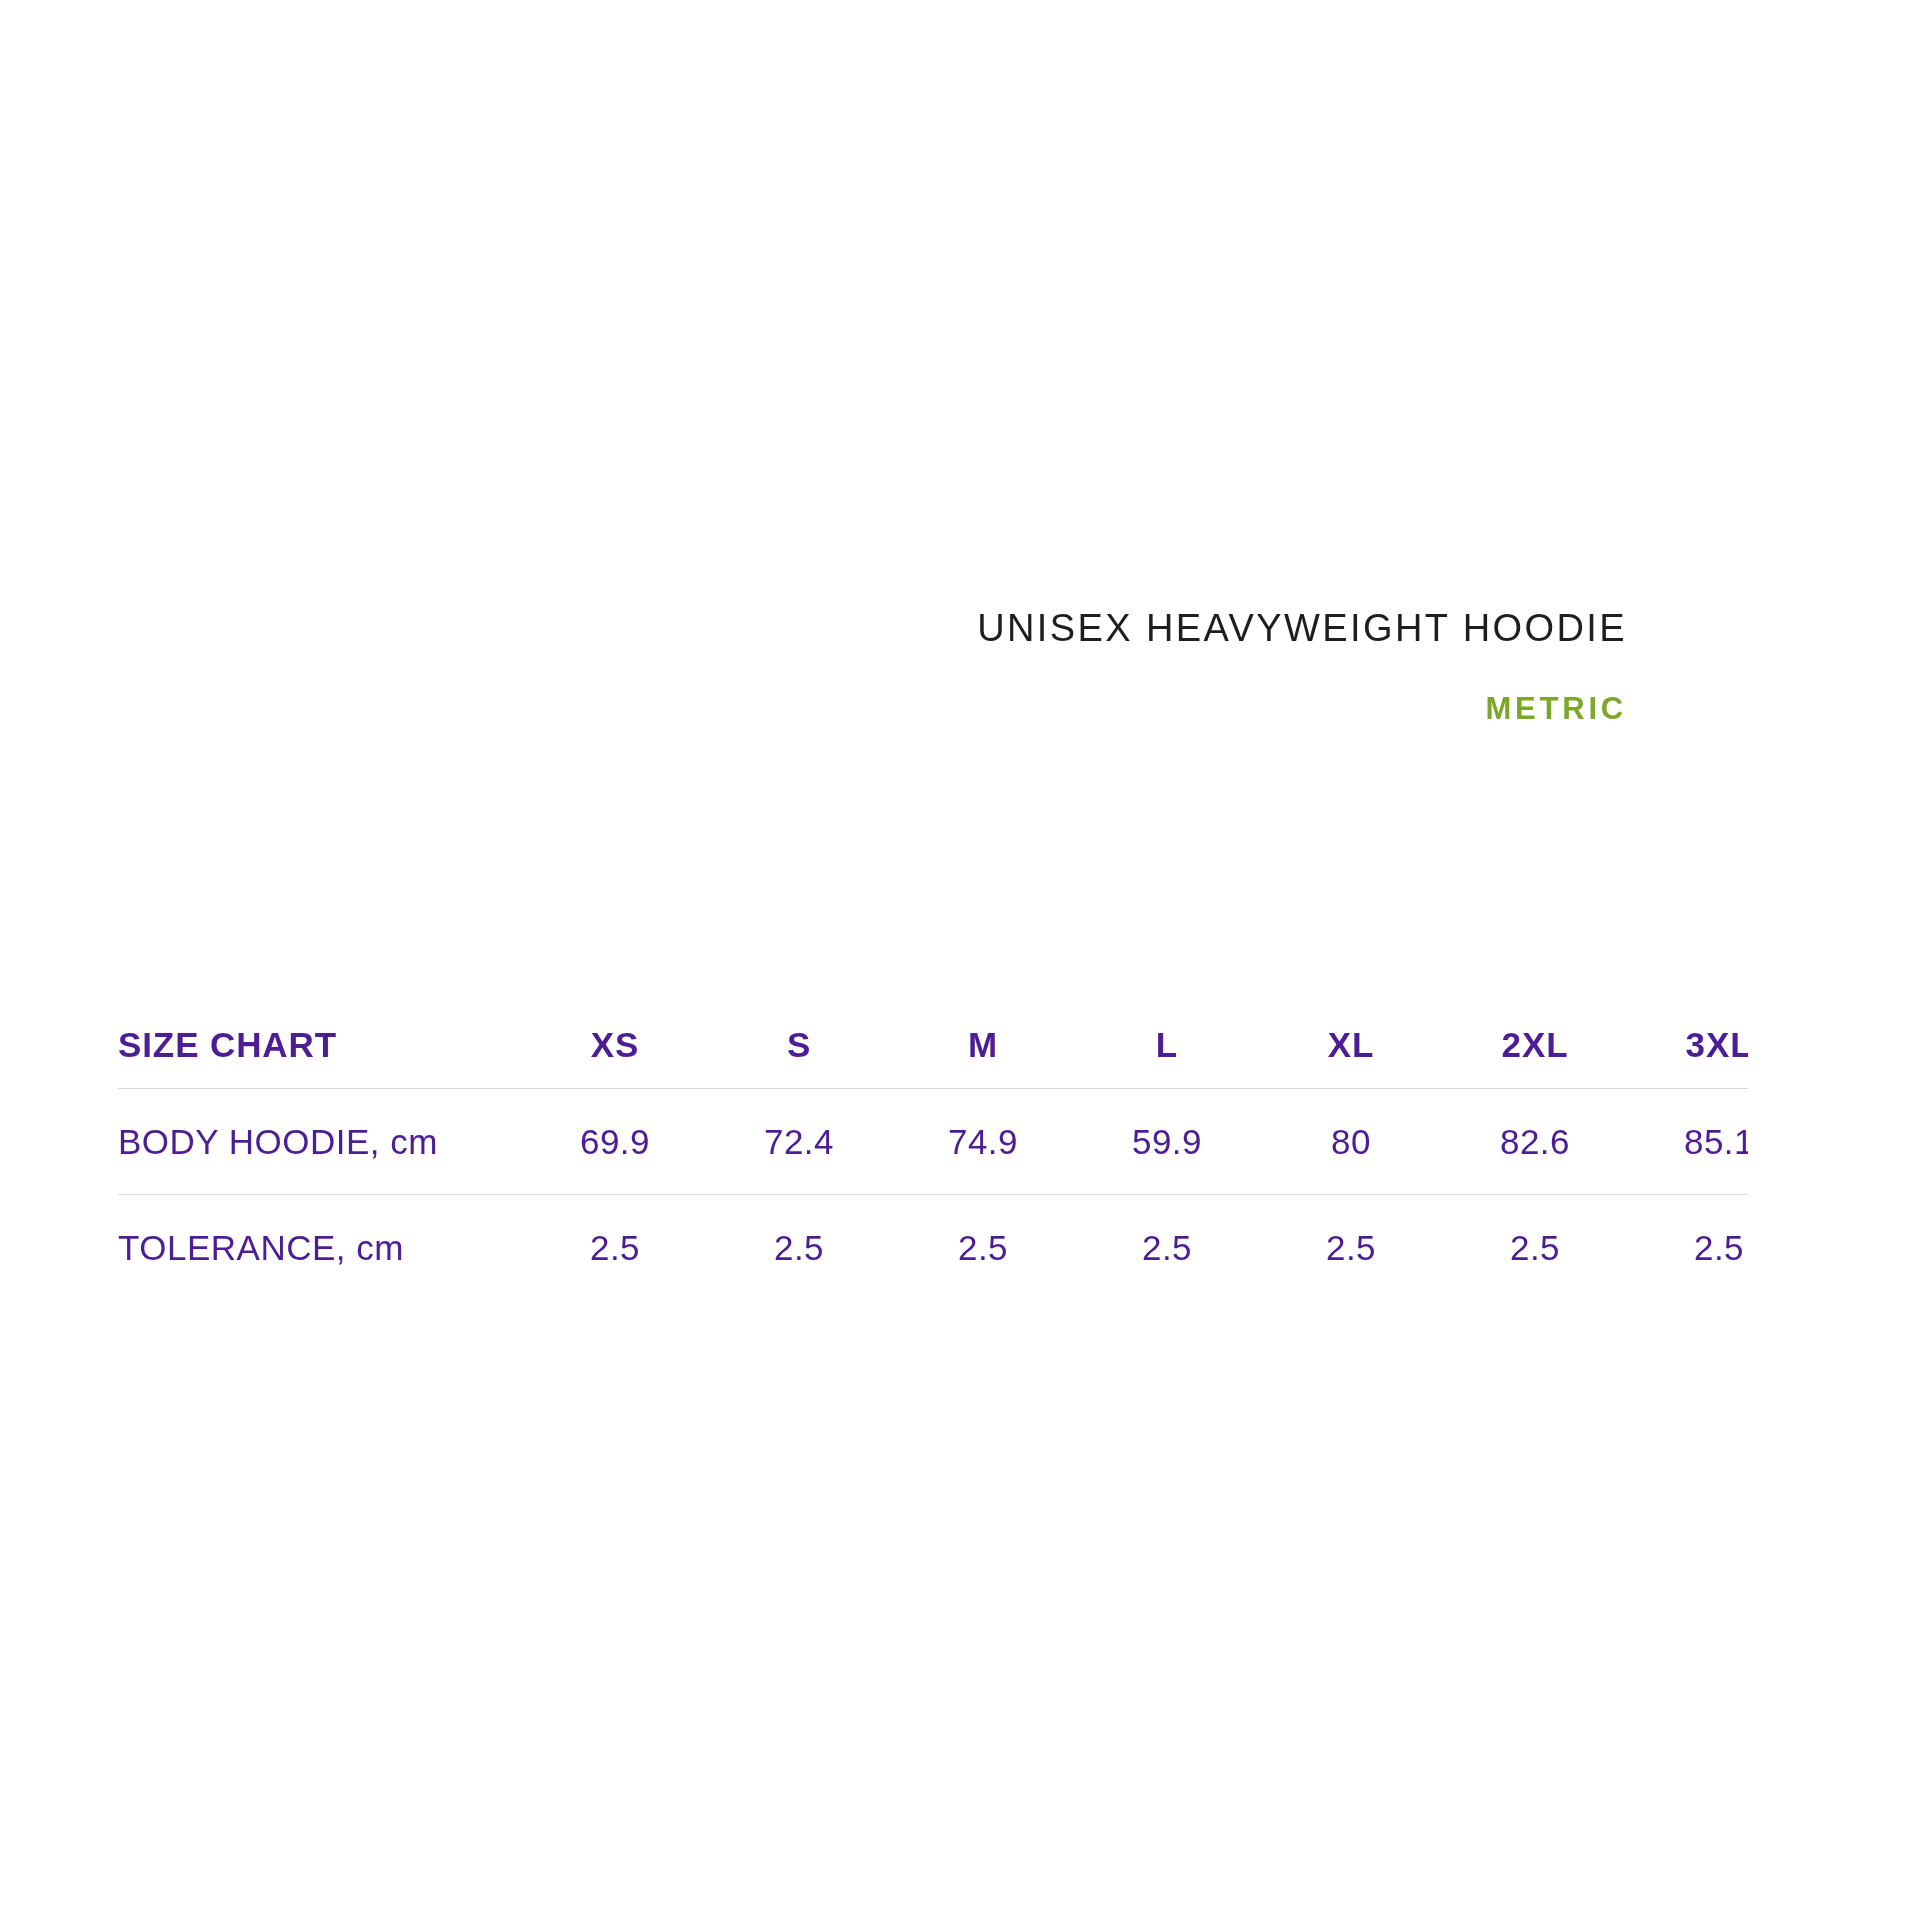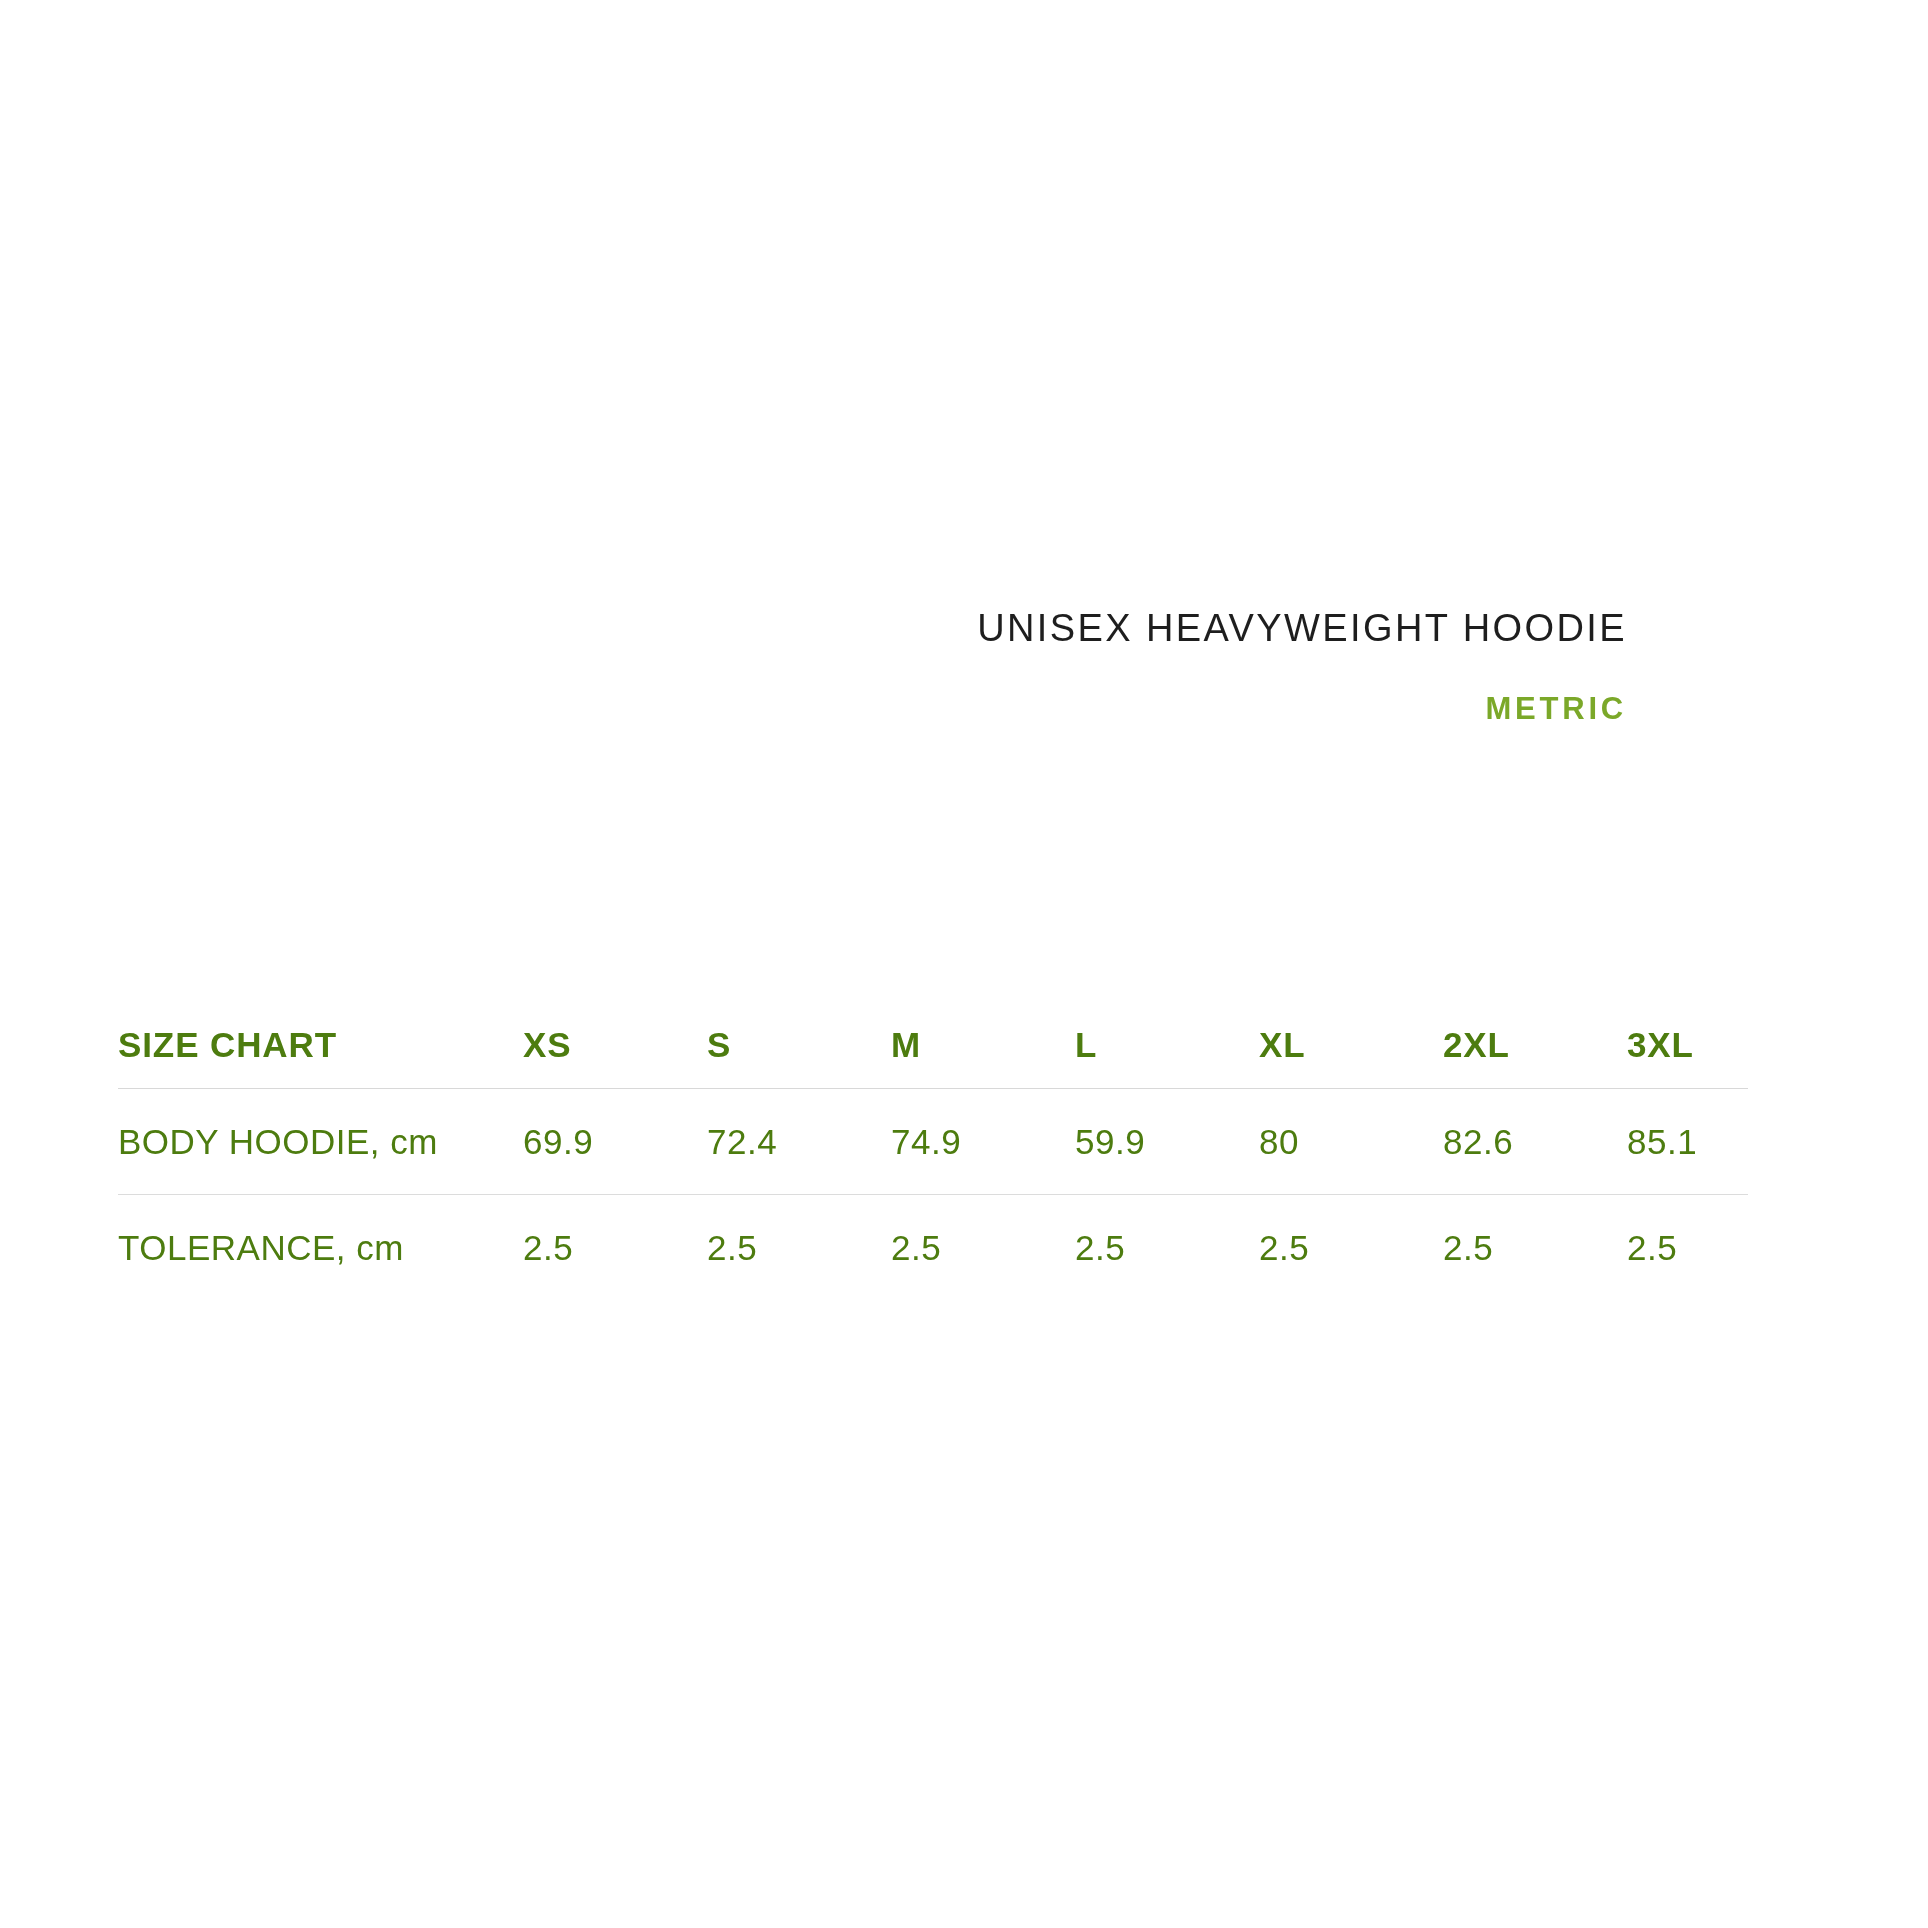--- a/index.html
+++ b/index.html
@@ -38,21 +38,21 @@
     line-height: 34px;
     white-space: nowrap;
   }
   .size-table {
     position: absolute;
     left: 118px;
     top: 1002px;
     width: 1690px;
     border-collapse: collapse;
     table-layout: fixed;
-    color: #4d7c0f;
+    color: #4c1d95;
   }
   .size-table col.label-col  { width: 405px; }
   .size-table col.size-col   { width: 184px; }
   .size-table th, .size-table td {
     padding: 0;
     font-size: 35px;
     vertical-align: middle;
   }
   .size-table thead th {
     height: 86px;
@@ -66,21 +66,21 @@
     letter-spacing: 0.5px;
     border-bottom: 1.9px solid #dcdcdc;
   }
   .size-table tbody tr:last-child td {
     border-bottom: none;
   }
   .size-table .col-label {
     text-align: left;
   }
   .size-table .col-value {
-    text-align: left;
+    text-align: center;
   }
 </style>
 </head>
 <body>
 
 <div class="canvas">
 
   <div class="title-block">
     <div class="product-title">UNISEX HEAVYWEIGHT HOODIE</div>
     <div class="units-label" style="color: rgb(123, 168, 41); text-align: right;">METRIC</div>

